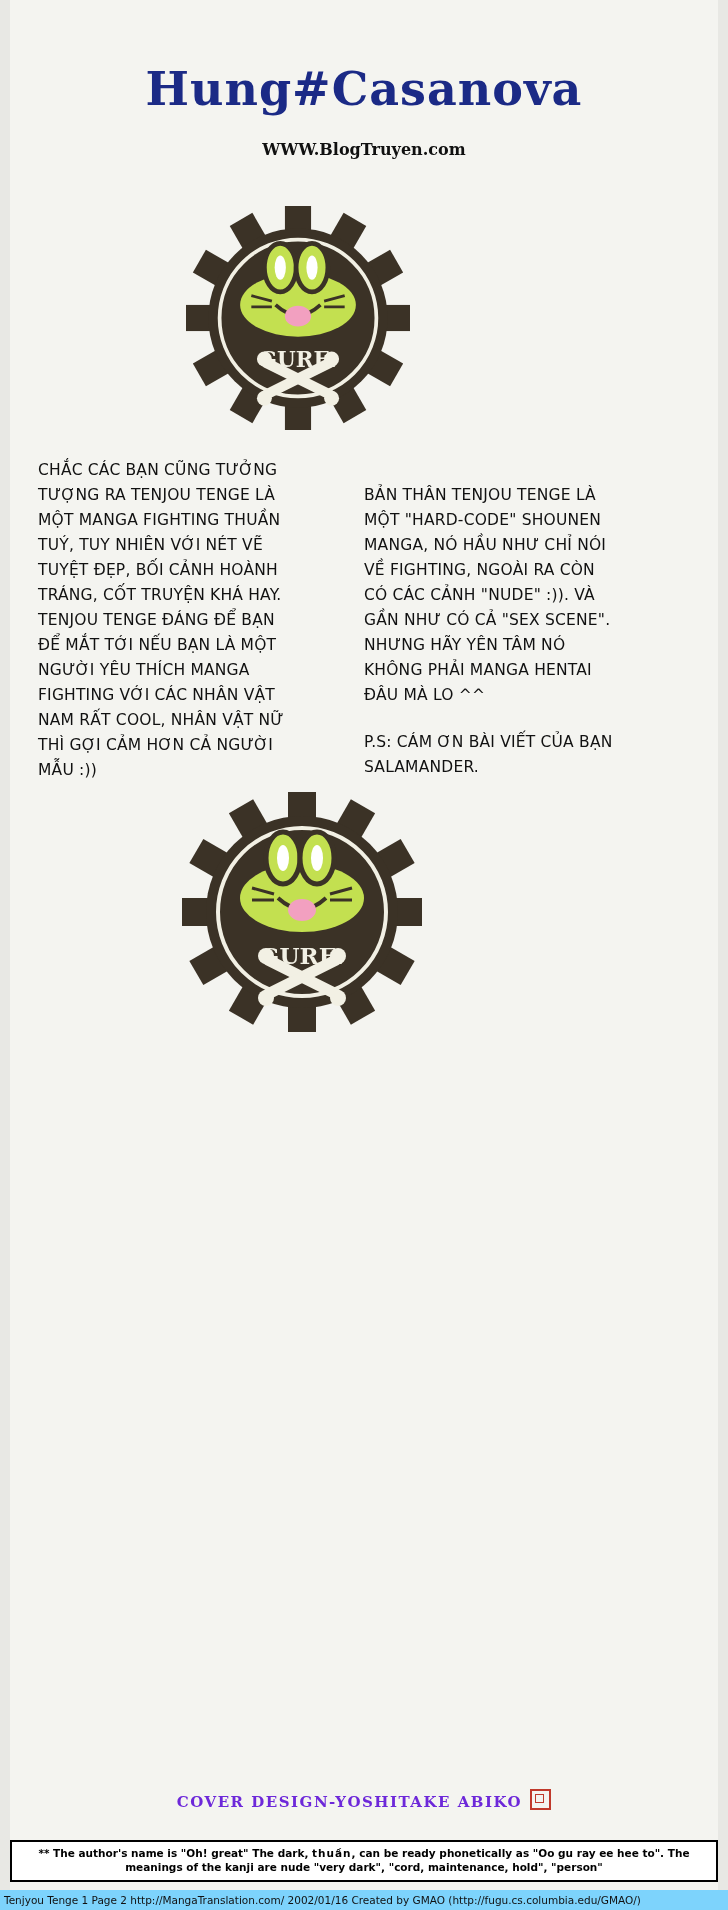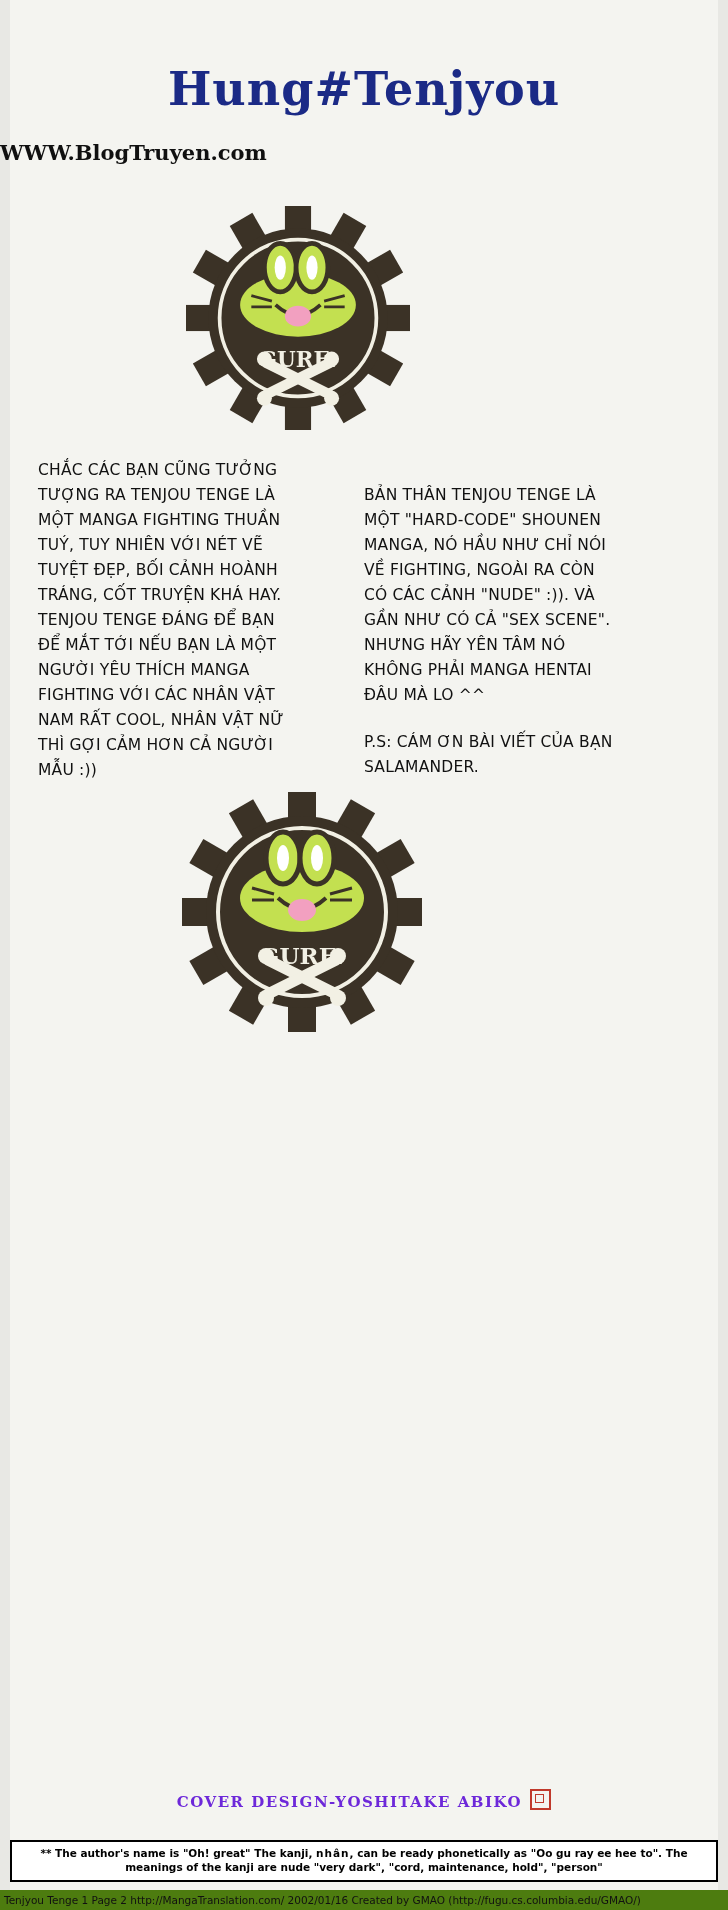--- a/index.html
+++ b/index.html
@@ -42,23 +42,24 @@
     font-weight: bold;
     font-size: 46px;
     letter-spacing: 1px;
     color: #1b2a86;
   }
   .subtitle {
     position: absolute;
     top: 140px;
     left: 0;
     width: 728px;
+    text-align: center;
     font-family: "DejaVu Serif", serif;
     font-weight: bold;
-    font-size: 21px;
+    font-size: 16px;
     color: #101010;
   }
 
   
   .emblem {
     position: absolute;
     width: 224px;
     height: 224px;
     text-align: center;
   }
@@ -134,40 +135,40 @@
     letter-spacing: 1px;
   }
 
   
   .credit {
     position: absolute;
     left: 0;
     top: 1890px;
     width: 728px;
     height: 20px;
-    background: #4d7c0f;
+    background: #7dd3fc;
     font-family: "DejaVu Sans", sans-serif;
     font-size: 10.5px;
     color: #111;
     line-height: 20px;
     padding-left: 4px;
     box-sizing: border-box;
     white-space: nowrap;
     overflow: hidden;
   }
 </style>
 </head>
 <body>
 
 <div class="page">
 
   <div class="edge-left"></div>
   <div class="edge-right"></div>
 
-  <div class="title">Hung#Tenjyou</div>
+  <div class="title">Hung#Casanova</div>
   <div class="subtitle">WWW.BlogTruyen.com</div>
 
   <div class="emblem one">
     <svg class="gear-svg" viewBox="0 0 240 240">
       <g>
 
         <g fill="#3b3226">
           <g transform="translate(120,120)">
             <g>
                 <rect x="-14" y="-122" width="28" height="34"></rect>
@@ -306,18 +307,18 @@
         <text x="120" y="172" text-anchor="middle" font-family="DejaVu Serif, serif" font-size="23" font-weight="bold" fill="#f2f0e4">GURE.</text>
       </g>
     </svg>
   </div>
 
   <div class="cover-design">
     <span>COVER DESIGN-YOSHITAKE ABIKO</span><span class="seal"></span>
   </div>
 
   <div class="footnote">
-    <span>** The author's name is "Oh! great" The kanji, </span><span class="kanji">nhân</span><span>, can be ready phonetically as "Oo gu ray ee hee to". The meanings of the kanji are nude "very dark", "cord, maintenance, hold", "person"</span>
+    <span>** The author's name is "Oh! great" The dark, </span><span class="kanji">thuần</span><span>, can be ready phonetically as "Oo gu ray ee hee to". The meanings of the kanji are nude "very dark", "cord, maintenance, hold", "person"</span>
   </div>
 
   <div class="credit">Tenjyou Tenge  1  Page 2 http://MangaTranslation.com/ 2002/01/16 Created by GMAO (http://fugu.cs.columbia.edu/GMAO/)</div>
 
 </div>
 
 </body></html>

